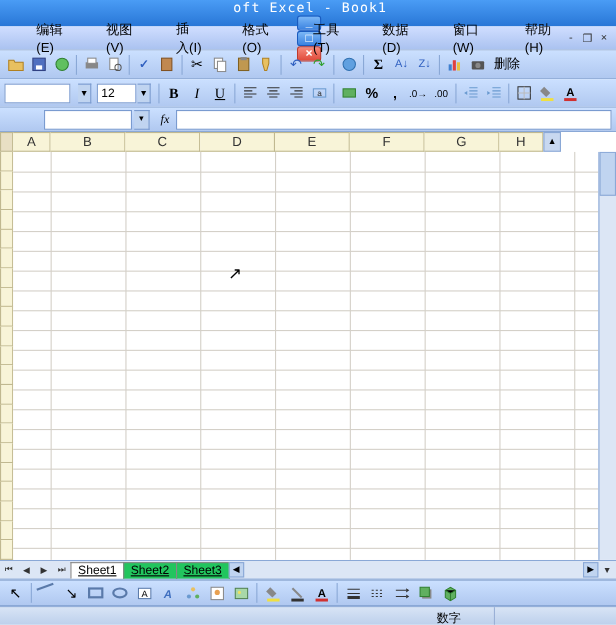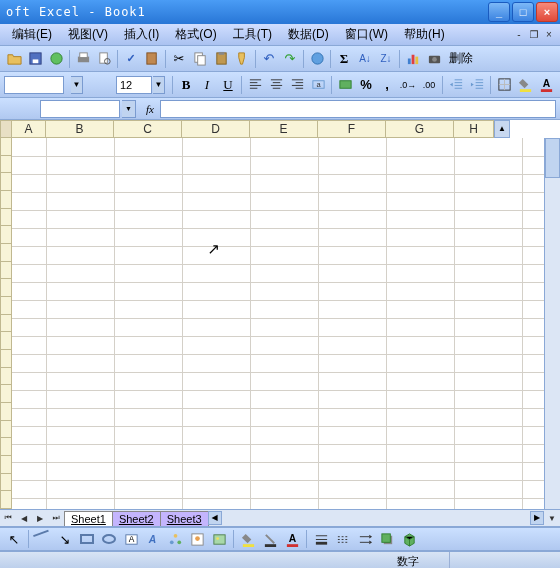--- a/index.html
+++ b/index.html
@@ -1,35 +1,35 @@
 <!DOCTYPE html>
 <html><head>
 <meta charset="utf-8">
 <style>
 * { box-sizing: border-box; margin: 0; padding: 0; font-family: "SimSun", Arial, sans-serif; }
 body { width: 560px; height: 568px; overflow: hidden; background: #fff; }
 
-.titlebar { height: 24px; background: linear-gradient(#4a9cf5, #2876d6); display: flex; align-items: center; padding: 0 2px; color: #fff; font-size: 12px; }
+.titlebar { height: 24px; background: linear-gradient(#4a9cf5, #2876d6); display: flex; align-items: center; padding: 0 2px; color: #fff; font-size: 12px; flex-direction: column; }
 .titlebar .title { flex: 1; padding-left: 4px; letter-spacing: 1px; font-family: monospace; }
 .winbtn { width: 22px; height: 20px; margin-left: 2px; border: 1px solid #1a5bbf; background: linear-gradient(#7cb8f7,#3a82e0); display: flex; align-items: center; justify-content: center; color: #fff; font-weight: bold; font-size: 11px; border-radius: 3px; cursor: pointer; }
 .winbtn.close { background: linear-gradient(#f78a7a,#e04a3a); border-color: #c0392b; }
 
 .menubar { height: 22px; background: linear-gradient(#d0deff,#aac2f0); display: flex; align-items: center; font-size: 12px; padding: 0 4px; border-bottom: 1px solid #8aa8d6; }
-.menubar .menuitem { padding: 2px 8px; cursor: pointer; }
+.menubar .menuitem { padding: 2px 8px; cursor: pointer; margin-left: 21px; }
 .menubar .spacer { flex: 1; }
 .mini-win-btns { display: flex; gap: 1px; }
 .mini-win-btns span { width: 14px; height: 12px; display: flex; align-items: center; justify-content: center; font-size: 10px; color: #333; cursor: pointer; }
 
 .toolbar { height: 26px; background: linear-gradient(#cbe0ff,#b0c8f0); display: flex; align-items: center; padding: 0 4px; border-bottom: 1px solid #8aa8d6; gap: 1px; }
 .tb-btn { width: 20px; height: 20px; display: flex; align-items: center; justify-content: center; font-size: 13px; cursor: pointer; border: 1px solid transparent; border-radius: 2px; }
 .tb-sep { width: 1px; height: 18px; background: #8aa8d6; margin: 0 2px; }
 
 .fmtbar { height: 26px; background: linear-gradient(#cbe0ff,#b0c8f0); display: flex; align-items: center; padding: 0 4px; border-bottom: 1px solid #8aa8d6; gap: 1px; }
 .fontname { width: 60px; height: 18px; background: #fff; border: 1px solid #7a9bd0; margin-right: 6px; }
-.fontsize { width: 36px; height: 18px; background: #fff; border: 1px solid #7a9bd0; font-size: 11px; padding: 0 3px; display: flex; align-items: center; margin-left: 28px; }
+.fontsize { width: 36px; height: 18px; background: #fff; border: 1px solid #7a9bd0; font-size: 11px; padding: 0 3px; display: flex; align-items: center; }
 .dd { width: 12px; height: 18px; background: #c0d4f0; border: 1px solid #7a9bd0; border-left: none; display: flex; align-items: center; justify-content: center; font-size: 8px; margin-right: 4px; cursor: pointer; }
 .bold { font-weight: bold; font-family: "Times New Roman"; }
 .italic { font-style: italic; font-family: "Times New Roman"; }
 .underline { text-decoration: underline; font-family: "Times New Roman"; }
 
 .formulabar { height: 22px; background: linear-gradient(#cbe0ff,#b0c8f0); display: flex; align-items: center; border-bottom: 1px solid #8aa8d6; font-size: 11px; }
 .namebox { width: 80px; height: 18px; background: #fff; border: 1px solid #7a9bd0; margin: 0 2px 0 40px; }
 .fbdd { width: 14px; height: 18px; background: #c0d4f0; border: 1px solid #7a9bd0; border-left: none; display: flex; align-items: center; justify-content: center; font-size: 7px; cursor: pointer; }
 .fx { font-style: italic; font-family: "Times New Roman"; margin: 0 6px 0 10px; }
 .formulainput { flex: 1; height: 18px; background: #fff; border: 1px solid #7a9bd0; margin-right: 4px; }
@@ -48,21 +48,21 @@
 .gridline-h { position: absolute; left: 0; right: 0; height: 1px; background: #d4d0c8; }
 .vscroll { width: 16px; background: #dce6f5; border-left: 1px solid #8aa8d6; position: relative; }
 .vthumb { position: absolute; top: 0; left: 0; right: 0; height: 40px; background: #c0d4f0; border: 1px solid #8aa8d6; }
 
 .cursor { position: absolute; left: 208px; top: 240px; width: 12px; height: 18px; pointer-events: none; }
 .cursor::before { content: "↖"; font-size: 15px; color: #000; transform: scaleX(-1); display: block; }
 
 .sheettabs { height: 18px; background: #dce6f5; display: flex; align-items: center; font-size: 11px; border-top: 1px solid #8aa8d6; border-bottom: 1px solid #8aa8d6; }
 .navbtn { width: 16px; height: 16px; display: flex; align-items: center; justify-content: center; font-size: 8px; cursor: pointer; color: #333; }
 .tab { padding: 1px 6px; background: #fff; border: 1px solid #888; border-bottom: none; margin-right: -1px; cursor: pointer; text-decoration: underline; }
-.tab.inactive { background: #c4b5fd; }
+.tab.inactive { background: #22c55e; }
 .hscroll-track { flex: 1; margin-left: 20px; background: #dce6f5; height: 14px; position: relative; }
 .hscroll-left, .hscroll-right { width: 14px; height: 14px; background: #c0d4f0; border: 1px solid #8aa8d6; font-size: 8px; text-align: center; line-height: 12px; cursor: pointer; }
 
 .drawbar { height: 24px; background: linear-gradient(#cbe0ff,#b0c8f0); display: flex; align-items: center; padding: 0 4px; gap: 2px; border-top: 1px solid #8aa8d6; border-bottom: 1px solid #8aa8d6; }
 .drawbtn { height: 18px; padding: 0 6px; font-size: 12px; display: flex; align-items: center; cursor: pointer; border: 1px solid transparent; }
 .shape { width: 16px; height: 14px; margin: 0 1px; display: inline-block; }
 .line { border-top: 2px solid #5a7aaa; transform: rotate(-20deg); }
 .rect { border: 2px solid #5a7aaa; width: 14px; height: 10px; }
 .oval { border: 2px solid #5a7aaa; border-radius: 50%; width: 14px; height: 10px; }
 

